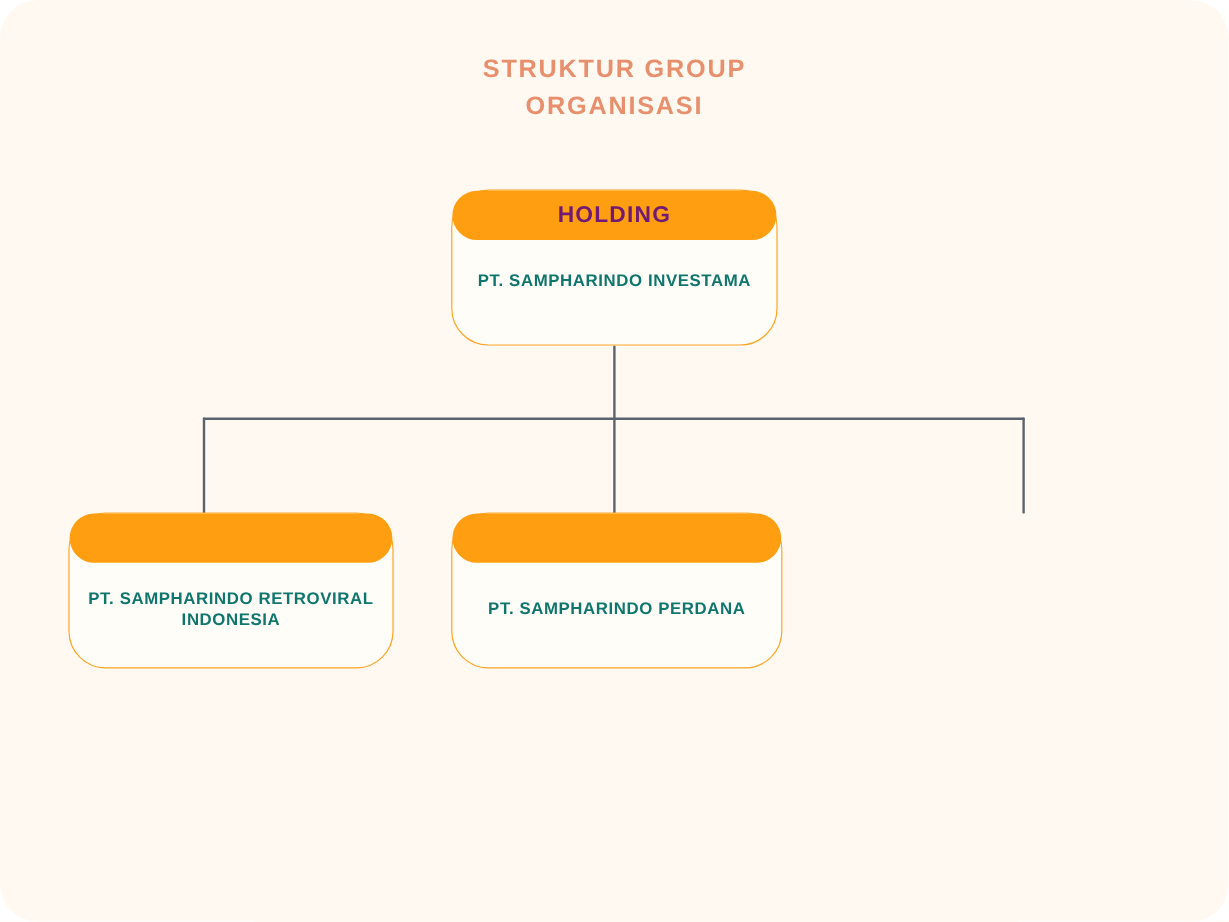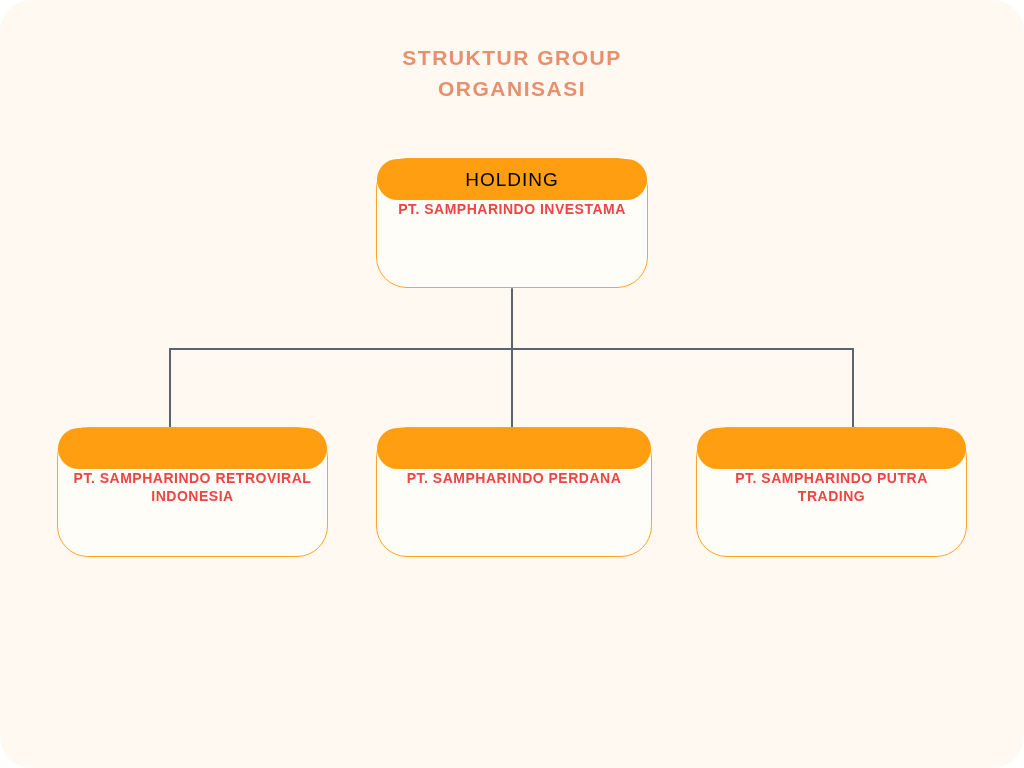--- a/index.html
+++ b/index.html
@@ -57,36 +57,36 @@
   .box-child-2 { left: 376px; top: 427px; width: 276px; }
   .box-child-3 { left: 696px; top: 427px; width: 271px; }
 
   .box-header {
     flex: 0 0 41px;
     background: #FF9E10;
     display: flex;
     align-items: center;
     justify-content: center;
     font-size: 19px;
-    font-weight: 400;
+    font-weight: 700;
     letter-spacing: 1px;
-    color: #000000;
+    color: #701a75;
   }
 
   .box-body {
     flex: 1 1 auto;
     display: flex;
-    align-items: flex-start;
+    align-items: center;
     justify-content: center;
     text-align: center;
     font-size: 14px;
     font-weight: 700;
     letter-spacing: 0.5px;
     line-height: 18px;
-    color: #ef4444;
+    color: #0f766e;
     padding: 0 10px 12px 10px;
   }
   .box-holding .box-body { padding-bottom: 22px; }
 </style>
 </head>
 <body>
 
 <div class="canvas">
 
   <h1 class="title">STRUKTUR GROUP ORGANISASI</h1>
@@ -117,22 +117,14 @@
 
   <div class="box box-child-2">
     <div class="box-header">
       <span></span>
     </div>
     <div class="box-body">
       <span>PT. SAMPHARINDO PERDANA</span>
     </div>
   </div>
 
-  <div class="box box-child-3">
-    <div class="box-header">
-      <span></span>
-    </div>
-    <div class="box-body">
-      <span>PT. SAMPHARINDO PUTRA TRADING</span>
-    </div>
-  </div>
 
 </div>
 
 </body></html>

